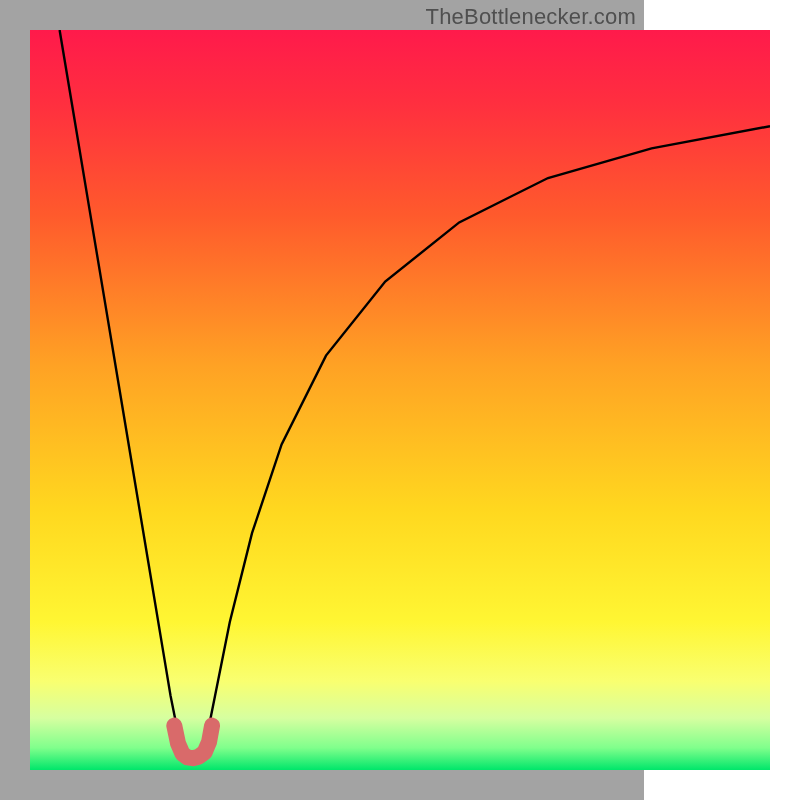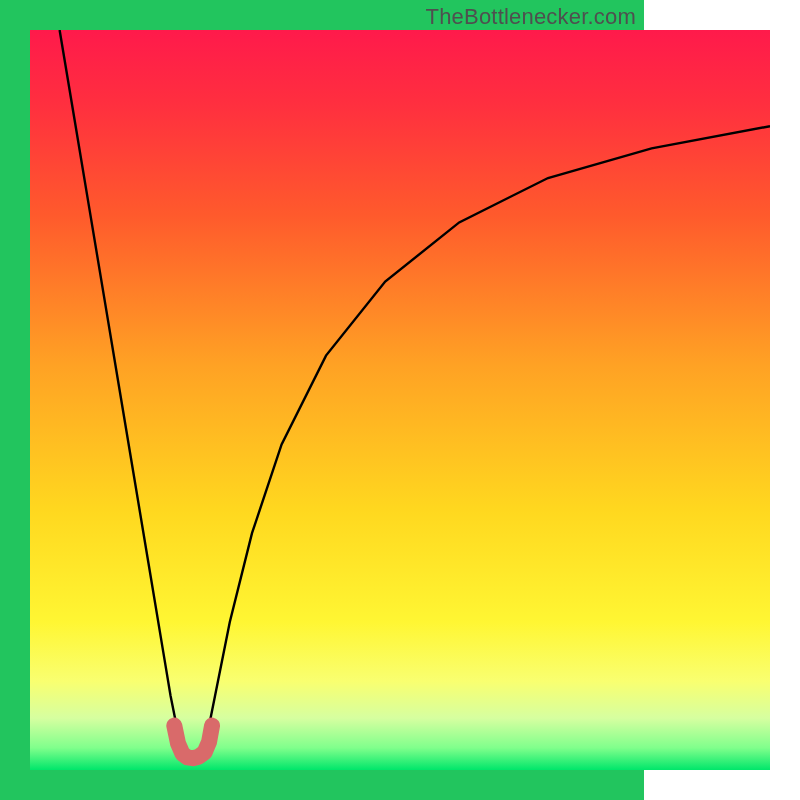--- a/index.html
+++ b/index.html
@@ -7,21 +7,21 @@
     padding: 0;
     width: 800px;
     height: 800px;
     overflow: hidden;
     font-family: Arial, Helvetica, sans-serif;
   }
   .frame {
     position: relative;
     width: 644px;
     height: 800px;
-    background: #22c55e;
+    background: #a3a3a3;
   }
   .plot {
     position: absolute;
     left: 30px;
     top: 30px;
     width: 740px;
     height: 740px;
     overflow: hidden;
   }
   .watermark {

